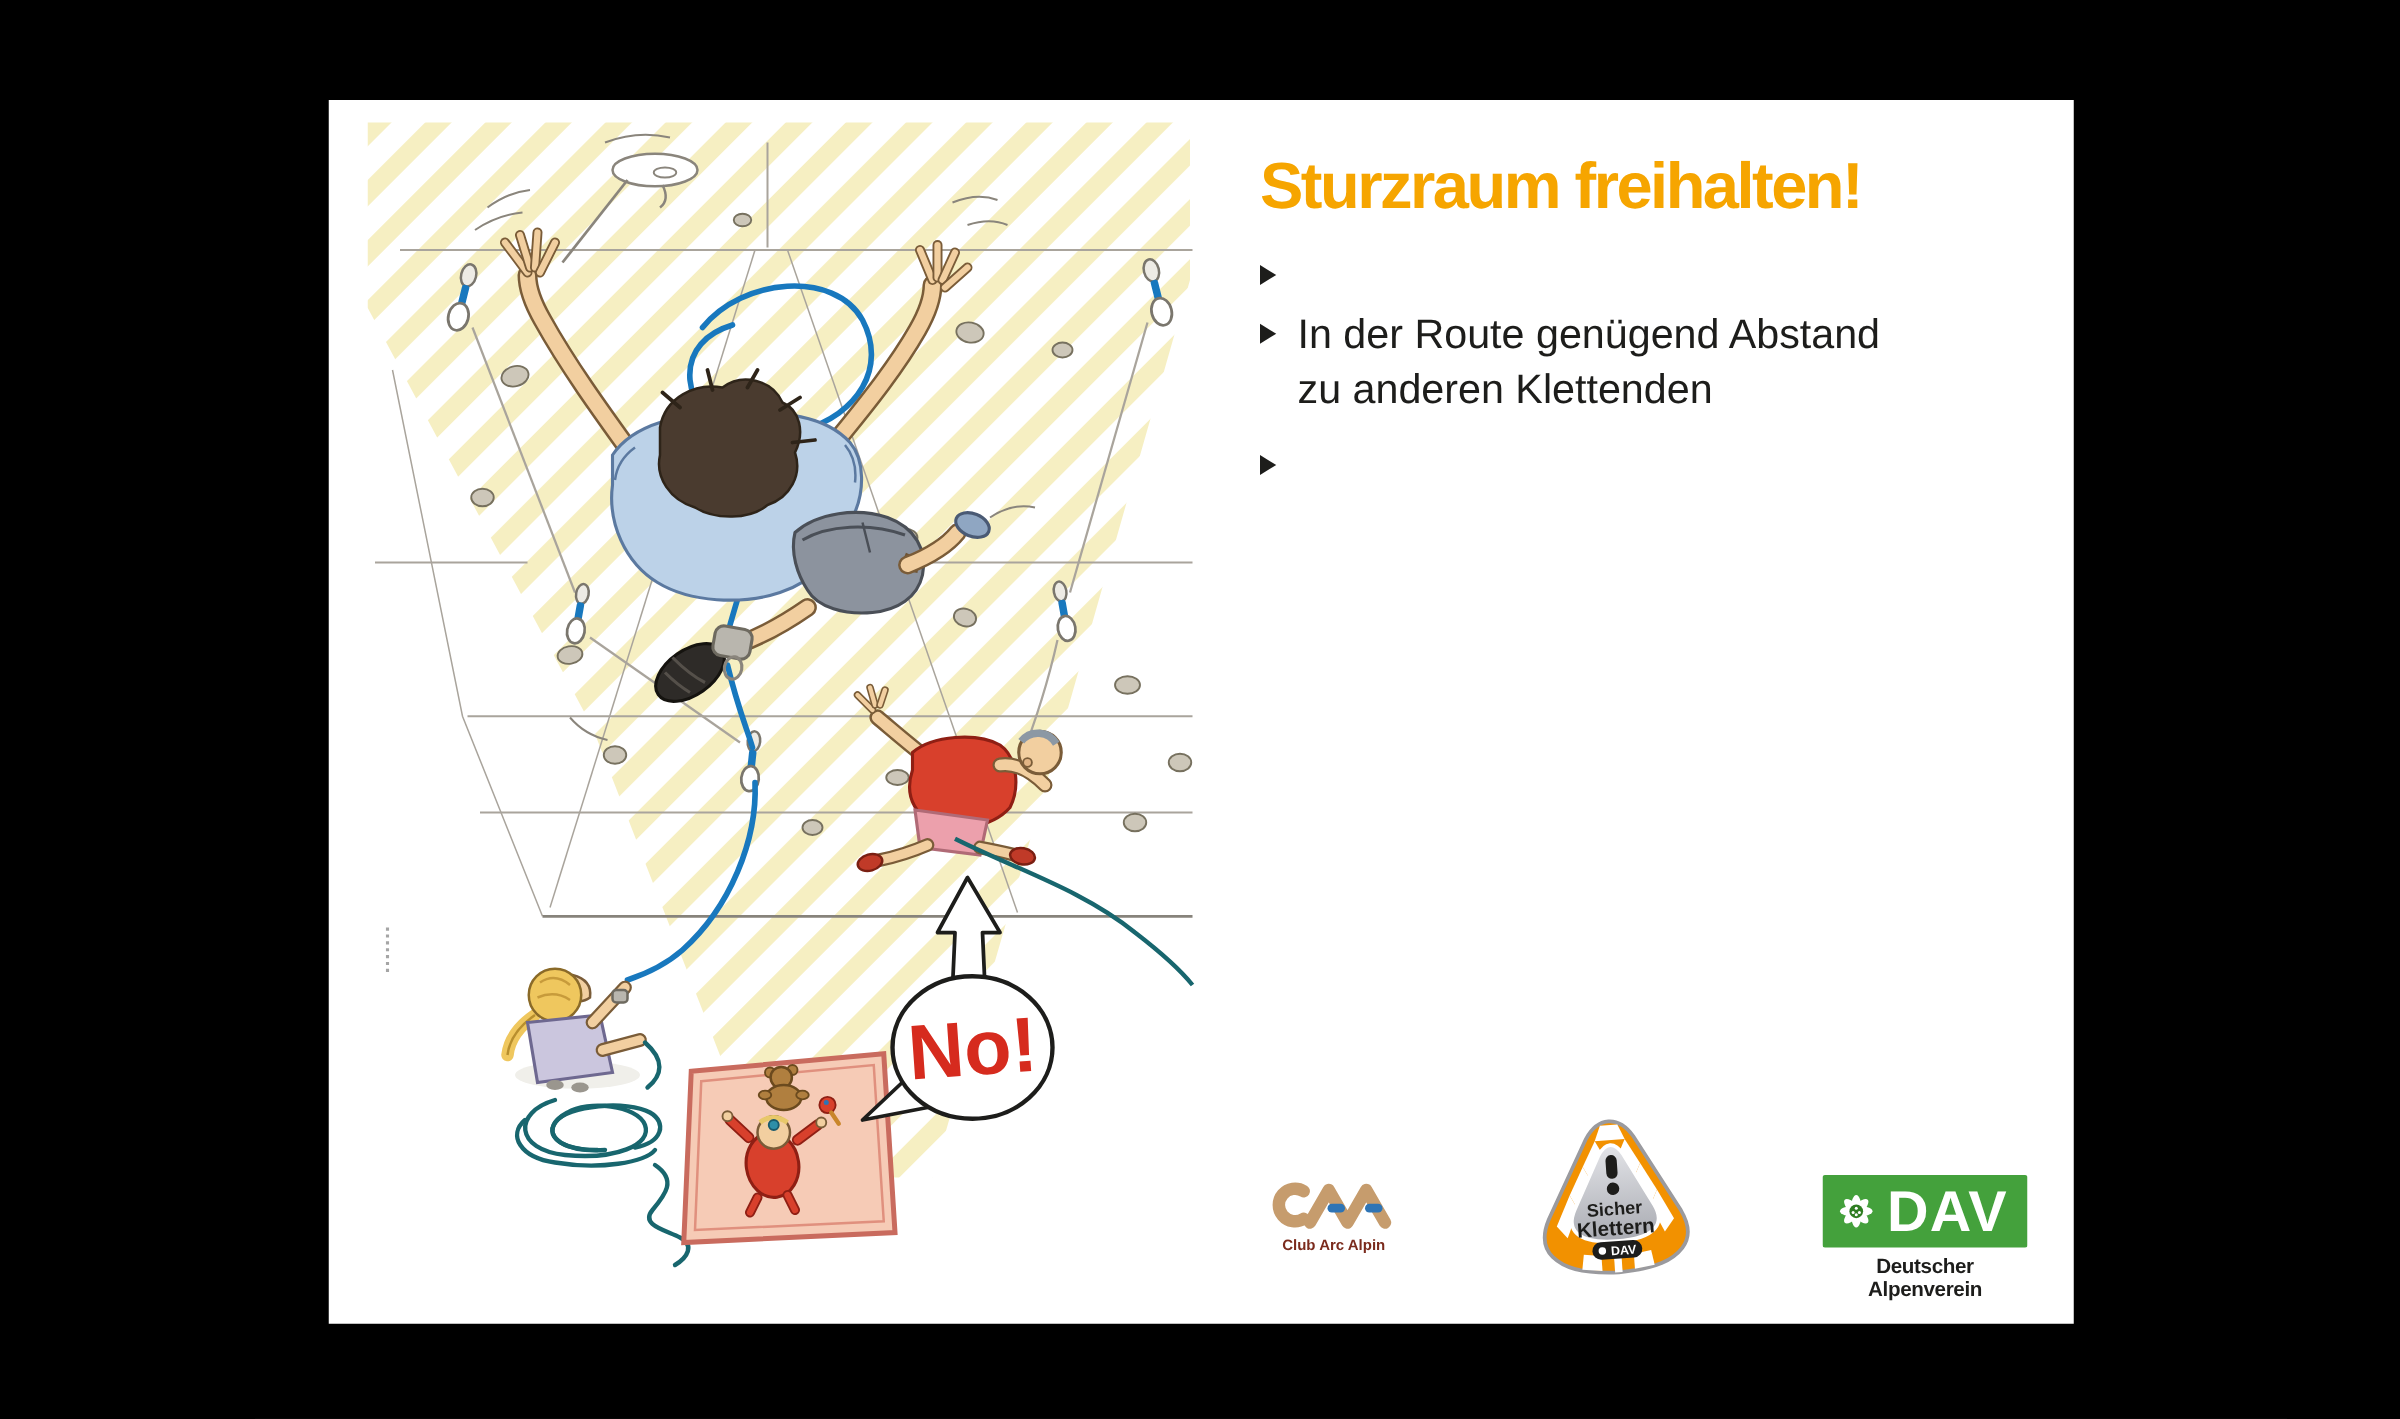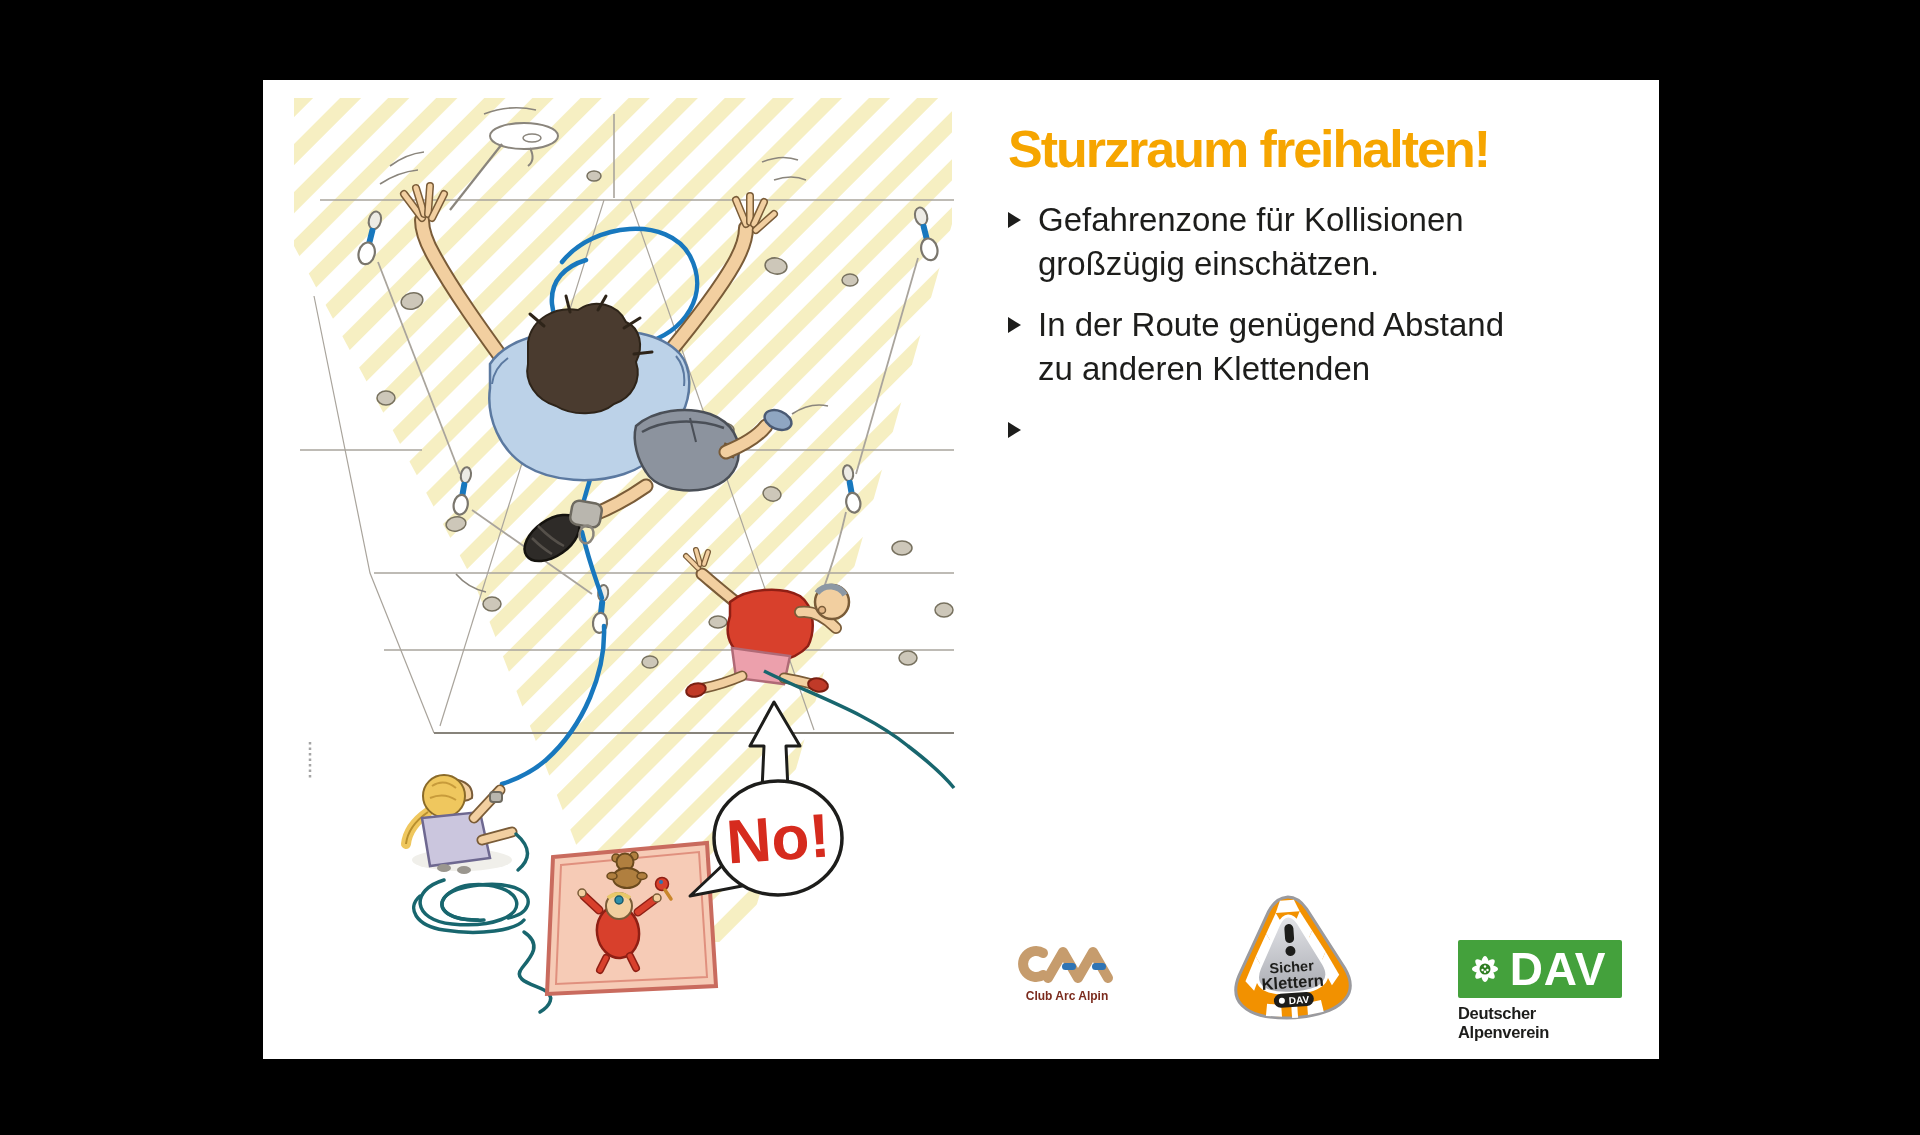--- a/index.html
+++ b/index.html
@@ -12,21 +12,21 @@
          letter-spacing:-2px;}
   .bullets{position:absolute;left:745px;top:118px;width:600px;}
   .bullet{display:flex;margin-bottom:17px;}
   .tri{width:0;height:0;border-left:13px solid #1D1D1B;border-top:8px solid transparent;
        border-bottom:8px solid transparent;margin:14px 17px 0 0;flex:none;}
   .btext{white-space:pre-line;color:#1D1D1B;font-size:33px;line-height:44px;}
   .logo-caa{position:absolute;left:738px;top:862px;width:132px;height:76px;text-align:center;}
   .logo-caa .caa-label{color:#7B2B1D;font-weight:bold;font-size:12px;margin-top:1px;letter-spacing:0px;}
   .logo-badge{position:absolute;left:963px;top:812px;width:130px;height:134px;}
   .logo-dav{position:absolute;left:1195px;top:860px;width:164px;height:84px;}
-  .dav-label{color:#1D1D1B;font-weight:bold;font-size:16.5px;margin-top:4px;text-align:left;
+  .dav-label{color:#1D1D1B;font-weight:bold;font-size:16.5px;margin-top:4px;text-align:center;
              letter-spacing:-0.3px;}
 </style>
 </head>
 <body>
 
 <div class="stage">
   <div class="slide">
 
     <svg class="illu" viewBox="0 0 700 960">
       <defs>
@@ -285,22 +285,20 @@
 
       <path d="M16,646 V682" stroke="#A5A5A5" stroke-width="2.5" stroke-dasharray="2.5,3"></path>
     </svg>
 
     <div class="content">
       <h1 class="title">Sturzraum freihalten!</h1>
     </div>
     <div class="bullets">
       <div class="bullet">
         <span class="tri"></span>
-        <span class="btext">Gefahrenzone für Kollisionen
-großzügig einschätzen.</span>
       </div>
       <div class="bullet">
         <span class="tri"></span>
         <span class="btext">In der Route genügend Abstand
 zu anderen Klettenden</span>
       </div>
       <div class="bullet">
         <span class="tri"></span>
       </div>
     </div>

